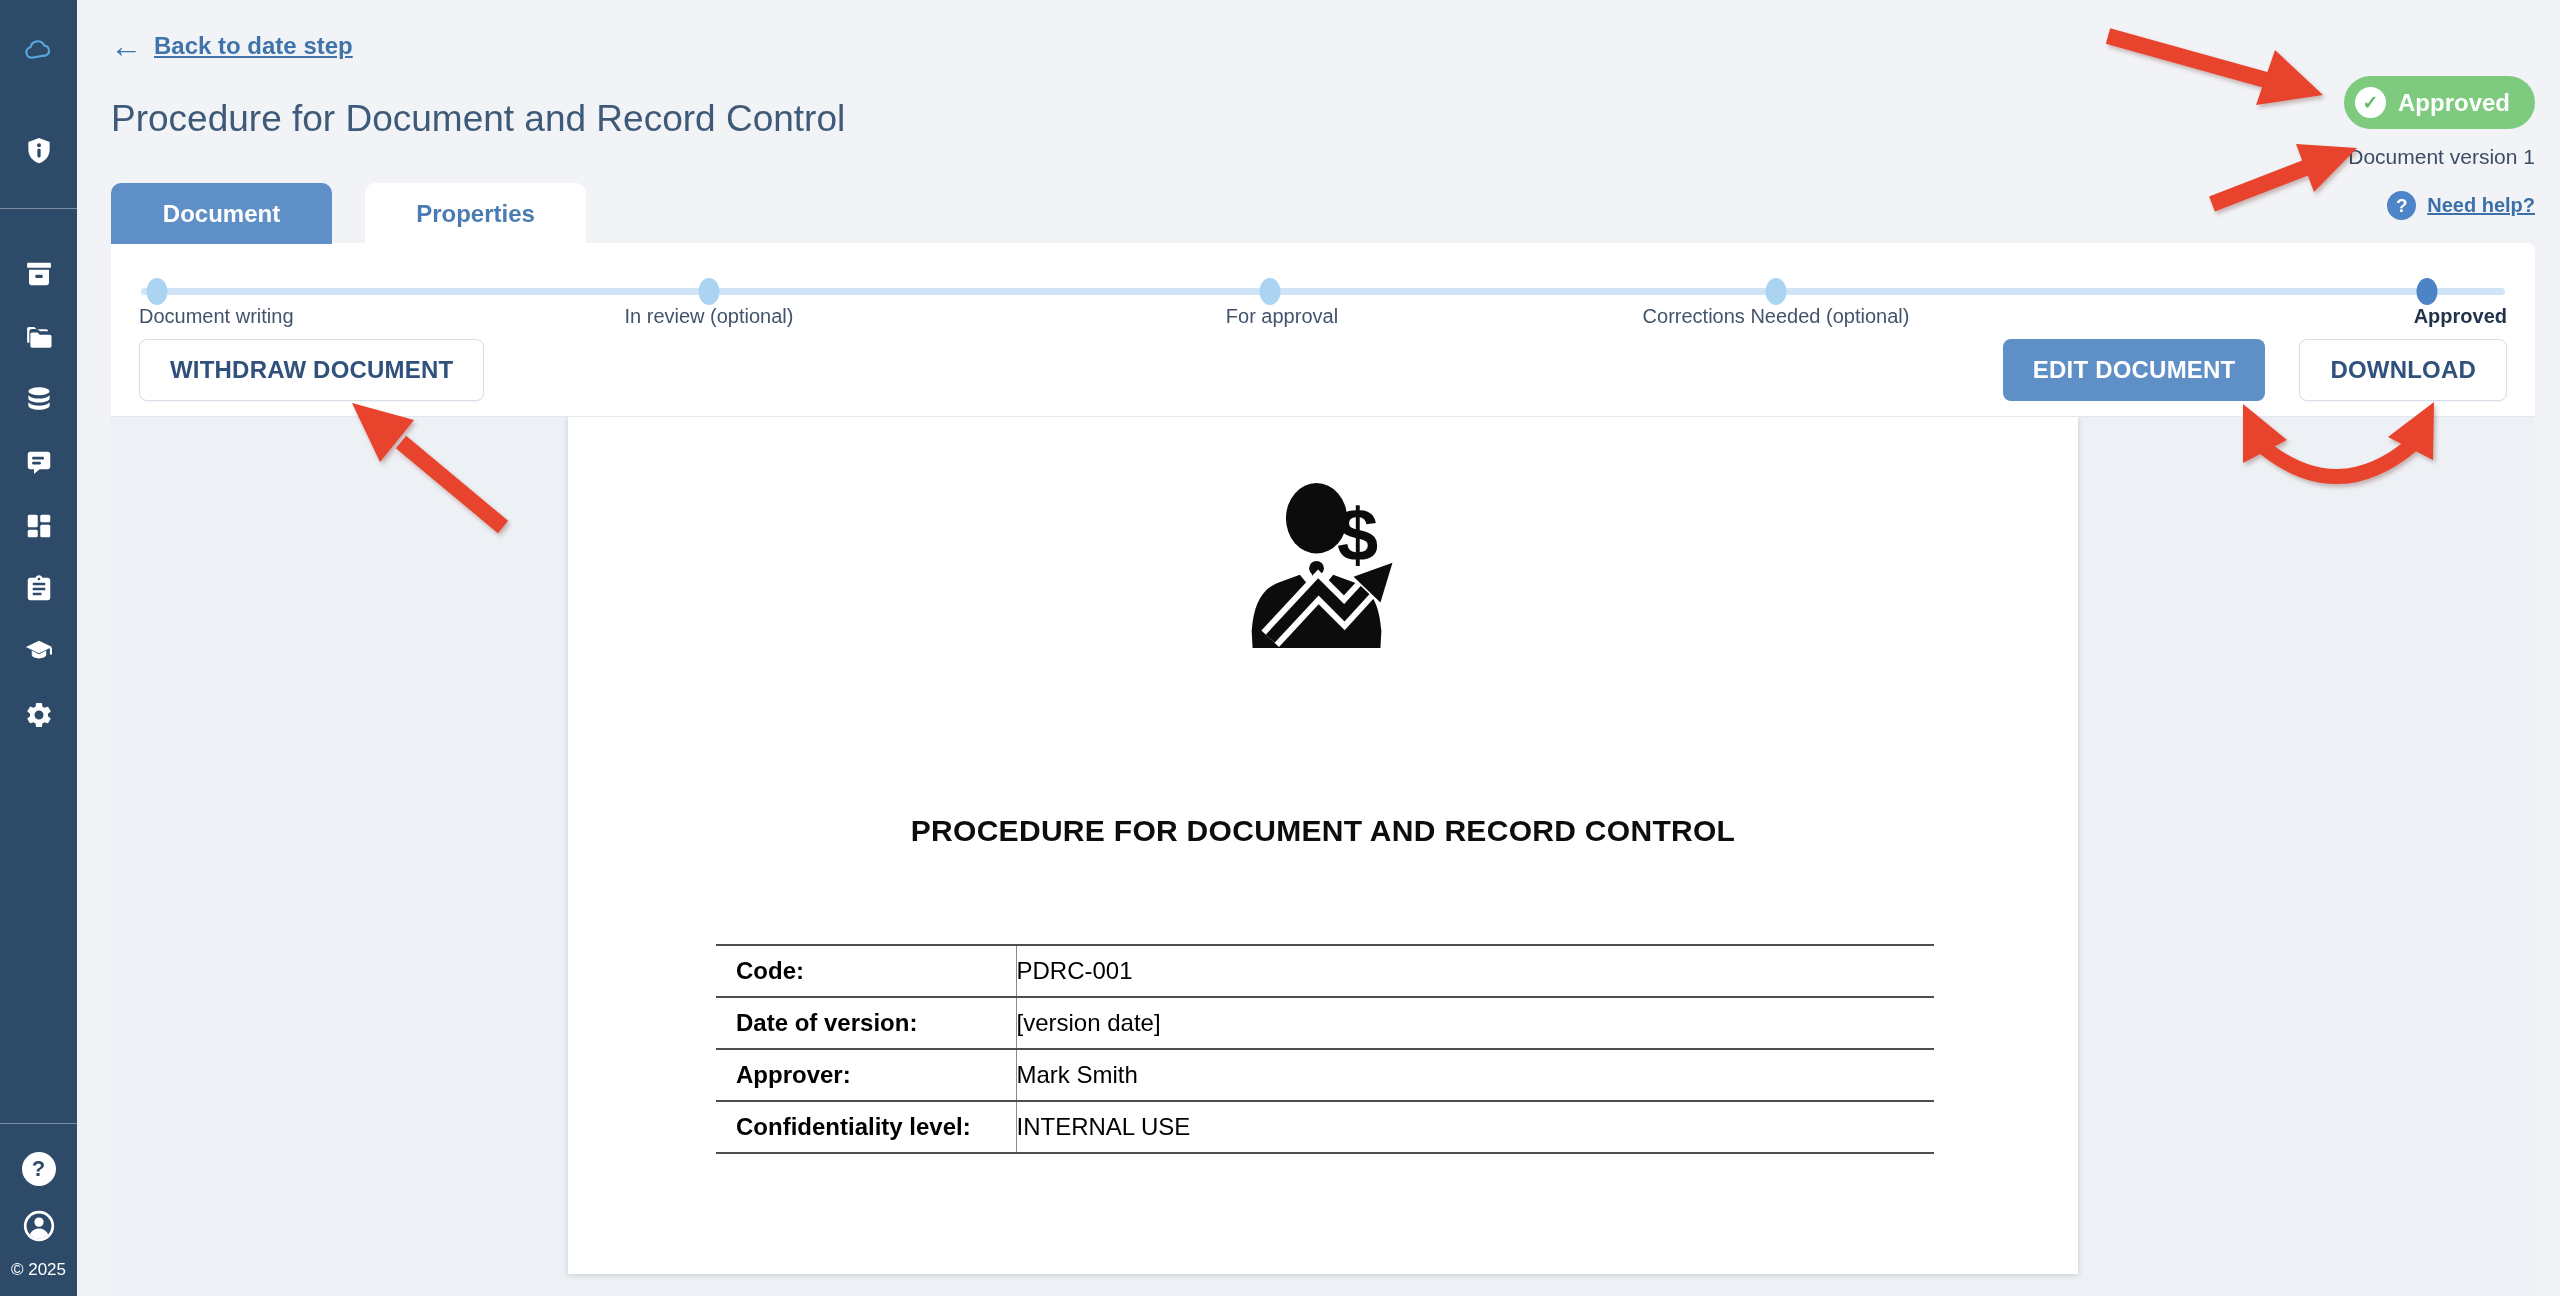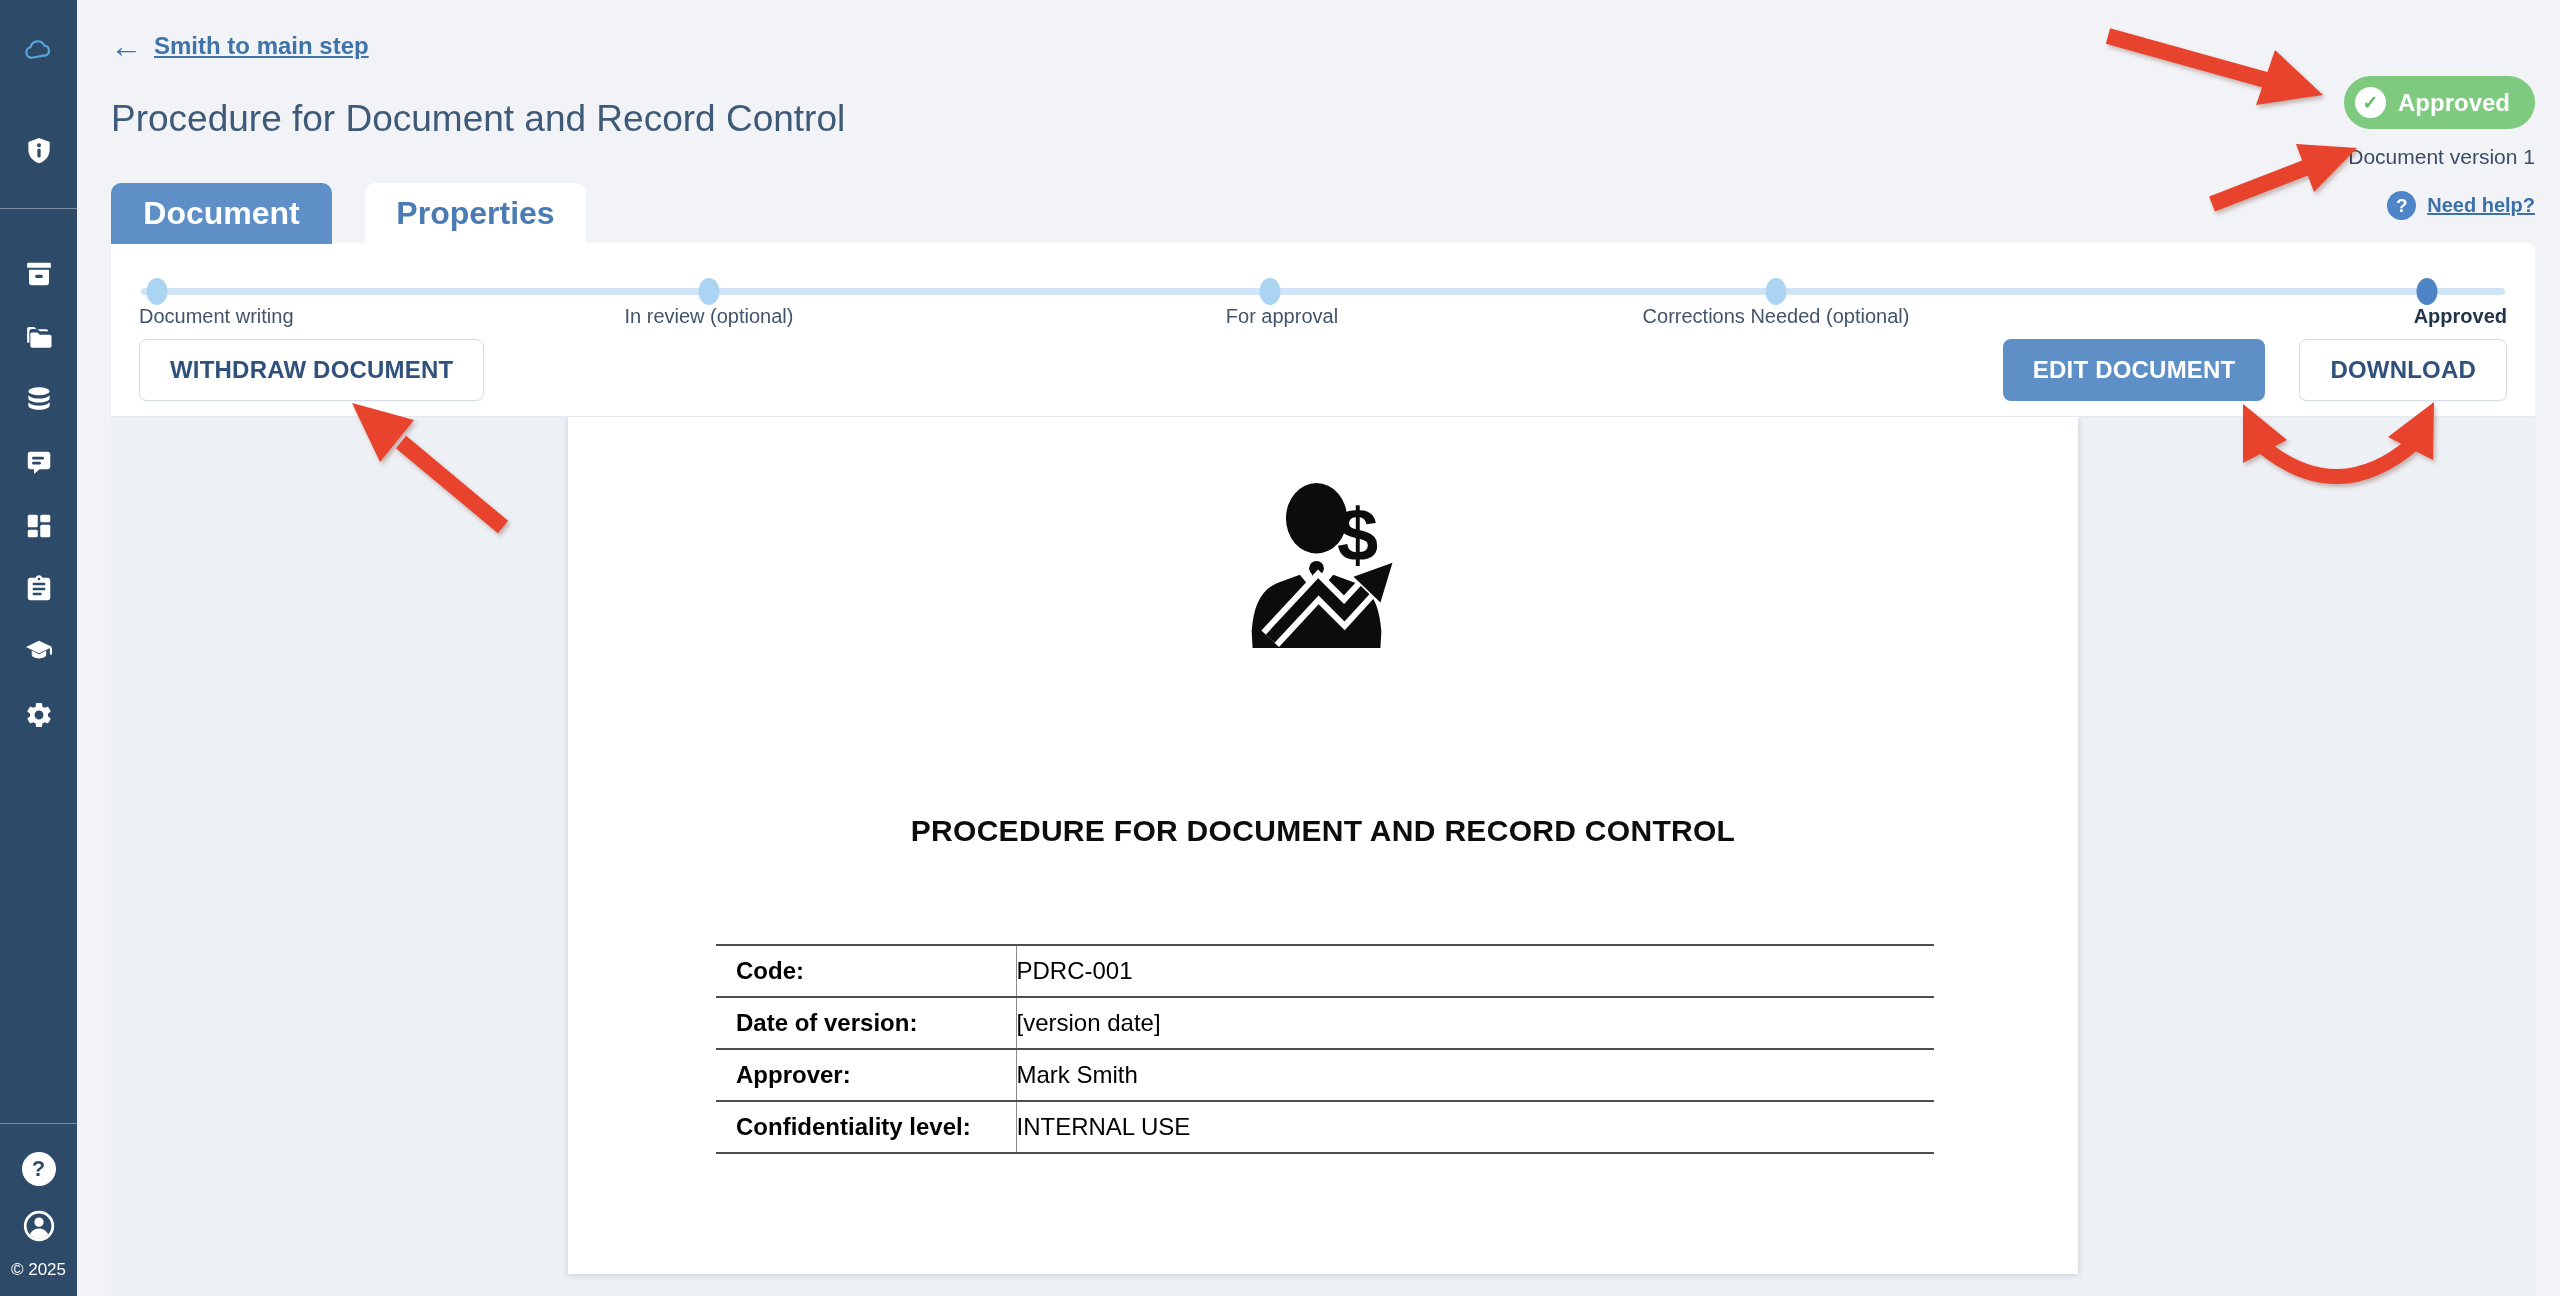--- a/index.html
+++ b/index.html
@@ -40,21 +40,21 @@
   .badge-label { color:#fff; font-size:24px; font-weight:bold; }
   .version-label { margin-top:16px; font-size:21px; color:#3c4c64; }
   .help-row { margin-top:22px; display:flex; align-items:center; gap:11px; cursor:pointer; }
   .help-icon { width:29px; height:29px; border-radius:50%; background:#4d85c8; color:#fff;
     font-size:19px; font-weight:bold; display:flex; align-items:center; justify-content:center; }
   .help-link { font-size:20px; font-weight:bold; color:#3b70a9; text-decoration:underline; }
 
   
   .tabs { position:absolute; left:111px; top:183px; display:flex; gap:33px; z-index:3; }
   .tab { width:221px; height:61px; border-radius:10px 10px 0 0; display:flex; align-items:center;
-    justify-content:center; font-size:32px; font-weight:bold; cursor:pointer; }
+    justify-content:center; font-size:24px; font-weight:bold; cursor:pointer; }
   .tab.active { background:#5e8fc7; color:#fff; }
   .tab.inactive { background:#fff; color:#4a7cb3; }
 
   
   .card { position:absolute; left:111px; top:243px; width:2424px; height:1100px; background:#fff;
     border-radius:0 8px 8px 8px; z-index:2; }
 
   .stepper { position:relative; margin:18px 28px 0; height:72px; }
   .step-track { position:absolute; left:2px; right:2px; top:27px; height:7px; border-radius:4px; background:#cfe4f6; }
   .step-dot { position:absolute; top:17px; width:21px; height:27px; border-radius:50%;
@@ -176,21 +176,21 @@
         <circle cx="12" cy="12" r="9.2" fill="none" stroke="#fff" stroke-width="1.8"></circle>
         <circle cx="12" cy="9.4" r="3.1" fill="#fff"></circle>
         <path d="M5.9 17.5c1.3-2.5 3.5-3.8 6.1-3.8s4.8 1.3 6.1 3.8c-1.6 1.9-3.7 3-6.1 3s-4.5-1.1-6.1-3z" fill="#fff"></path>
       </svg>
     </div>
     <div class="sb-copy">© 2025</div>
   </aside>
 
   <div class="back-link">
     <span class="back-arrow">←</span>
-    <span class="lbl">Smith to main step</span>
+    <span class="lbl">Back to date step</span>
   </div>
   <div class="page-title">Procedure for Document and Record Control</div>
 
   <div class="header-right">
     <div class="status-badge">
       <span class="badge-check">✓</span>
       <span class="badge-label">Approved</span>
     </div>
     <div class="version-label">Document version 1</div>
     <div class="help-row">

